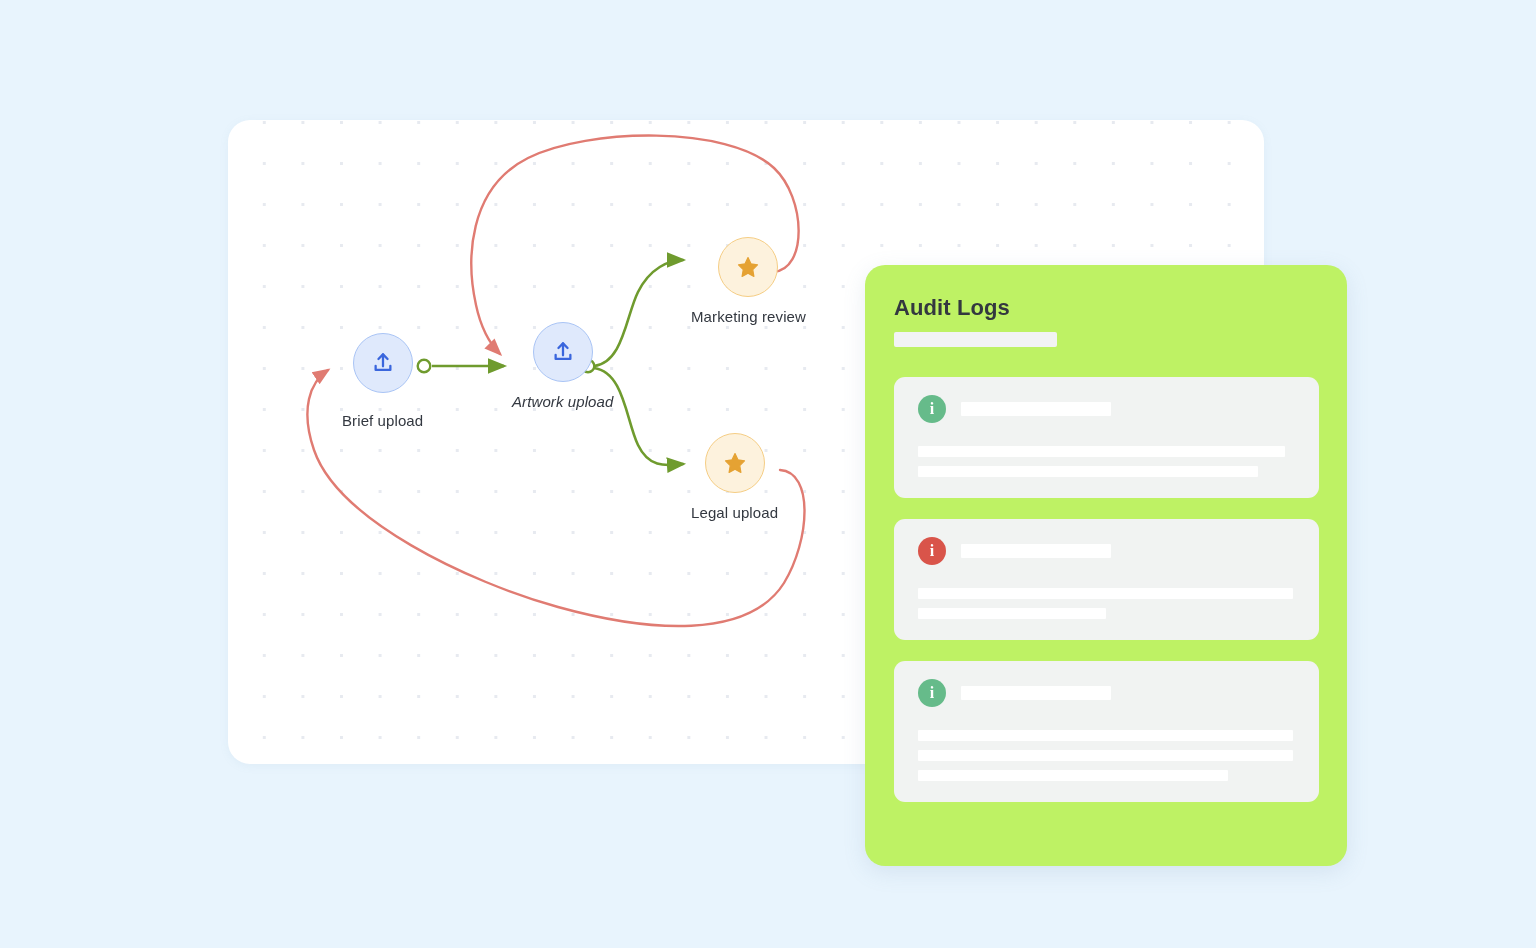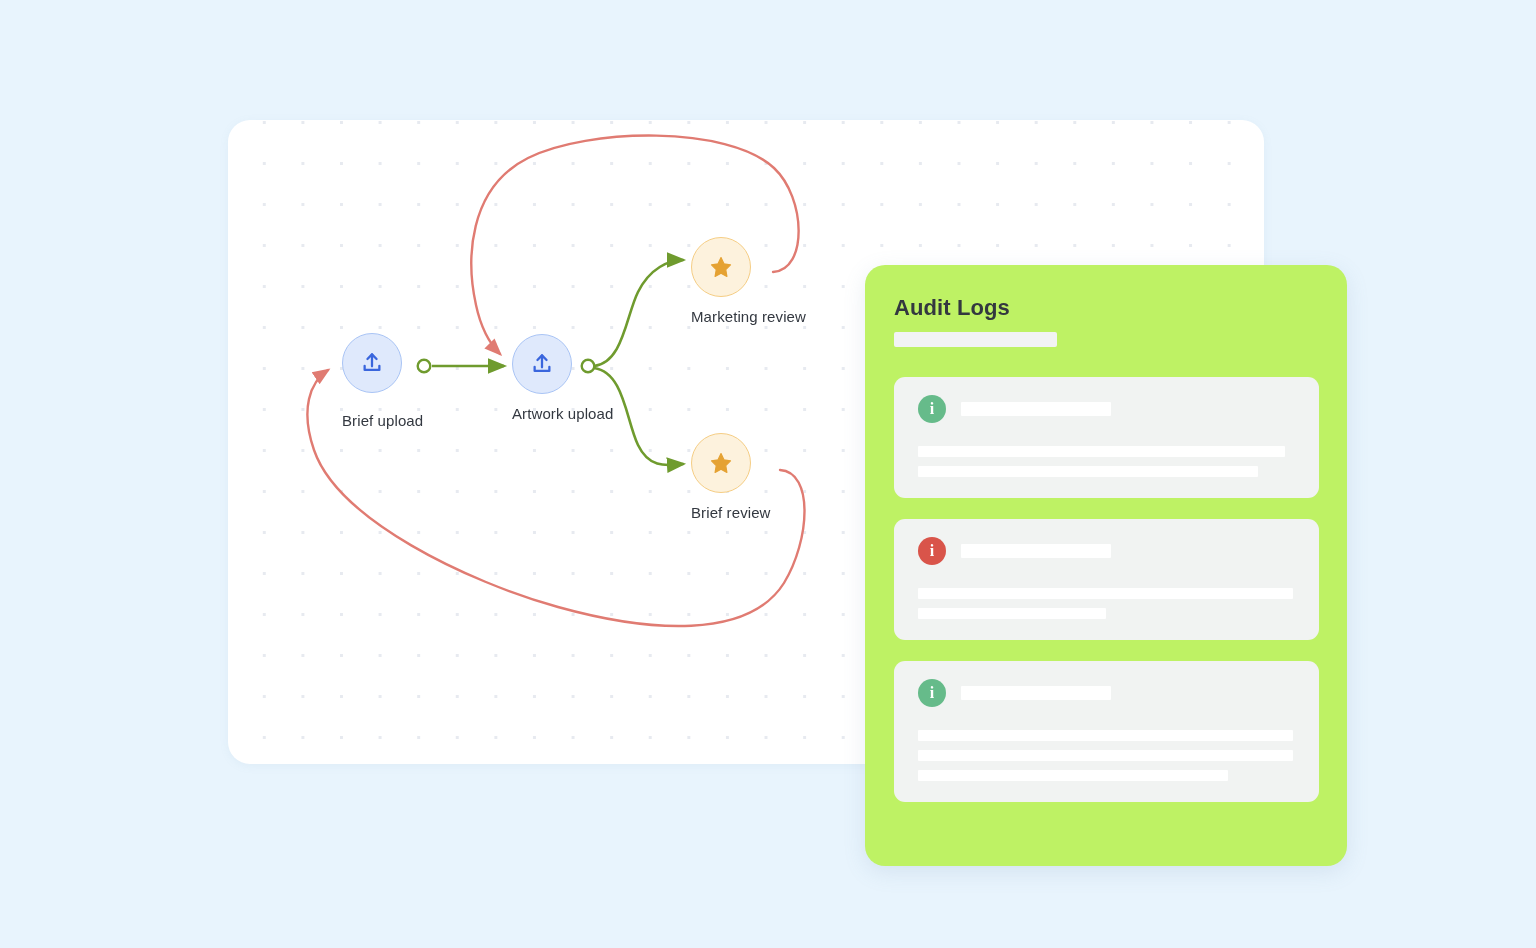--- a/index.html
+++ b/index.html
@@ -44,20 +44,21 @@
     top: 0;
     width: 1036px;
     height: 644px;
   }
 
   
   .flow-node {
     position: absolute;
     display: flex;
     flex-direction: column;
+    align-items: center;
   }
 
   .node-circle {
     width: 60px;
     height: 60px;
     border-radius: 50%;
     display: flex;
     align-items: center;
     justify-content: center;
   }
@@ -201,21 +202,21 @@
     <div class="node-circle upload">
       <svg width="26" height="26" viewBox="0 0 24 24">
         <path d="M12 4 L12 15" fill="none" stroke="#3a66dd" stroke-width="2.1" stroke-linecap="round"></path>
         <path d="M7.8 8.3 L12 4 L16.2 8.3" fill="none" stroke="#3a66dd" stroke-width="2.1" stroke-linecap="round" stroke-linejoin="round"></path>
         <path d="M5.2 14.6 L5.2 18.4 L18.8 18.4 L18.8 14.6" fill="none" stroke="#3a66dd" stroke-width="2.1" stroke-linecap="round" stroke-linejoin="round"></path>
       </svg>
     </div>
     <div class="node-label">Brief upload</div>
   </div>
 
-  <div class="flow-node" style="left:284px; top:214px;">
+  <div class="flow-node" style="left:284px; top:202px;font-style:italic;">
     <div class="node-circle upload">
       <svg width="26" height="26" viewBox="0 0 24 24">
         <path d="M12 4 L12 15" fill="none" stroke="#3a66dd" stroke-width="2.1" stroke-linecap="round"></path>
         <path d="M7.8 8.3 L12 4 L16.2 8.3" fill="none" stroke="#3a66dd" stroke-width="2.1" stroke-linecap="round" stroke-linejoin="round"></path>
         <path d="M5.2 14.6 L5.2 18.4 L18.8 18.4 L18.8 14.6" fill="none" stroke="#3a66dd" stroke-width="2.1" stroke-linecap="round" stroke-linejoin="round"></path>
       </svg>
     </div>
     <div class="node-label">Artwork upload</div>
   </div>
 
@@ -229,21 +230,21 @@
     <div class="node-label">Marketing review</div>
   </div>
 
   <div class="flow-node" style="left:463px; top:313px;">
     <div class="node-circle review">
       <svg width="24" height="24" viewBox="0 0 24 24">
         <path d="M12 2.6 L14.95 8.85 L21.5 9.85 L16.75 14.65 L17.9 21.4 L12 18.2
                  L6.1 21.4 L7.25 14.65 L2.5 9.85 L9.05 8.85 Z" fill="#e5a233" stroke="#e5a233" stroke-width="1.2" stroke-linejoin="round"></path>
       </svg>
     </div>
-    <div class="node-label">Brief review</div>
+    <div class="node-label">Legal upload</div>
   </div>
 
 </div>
 
 <div id="audit-panel">
 
   <div id="audit-title">Audit Logs</div>
 
   <div id="audit-subtitle-skeleton"></div>
 

